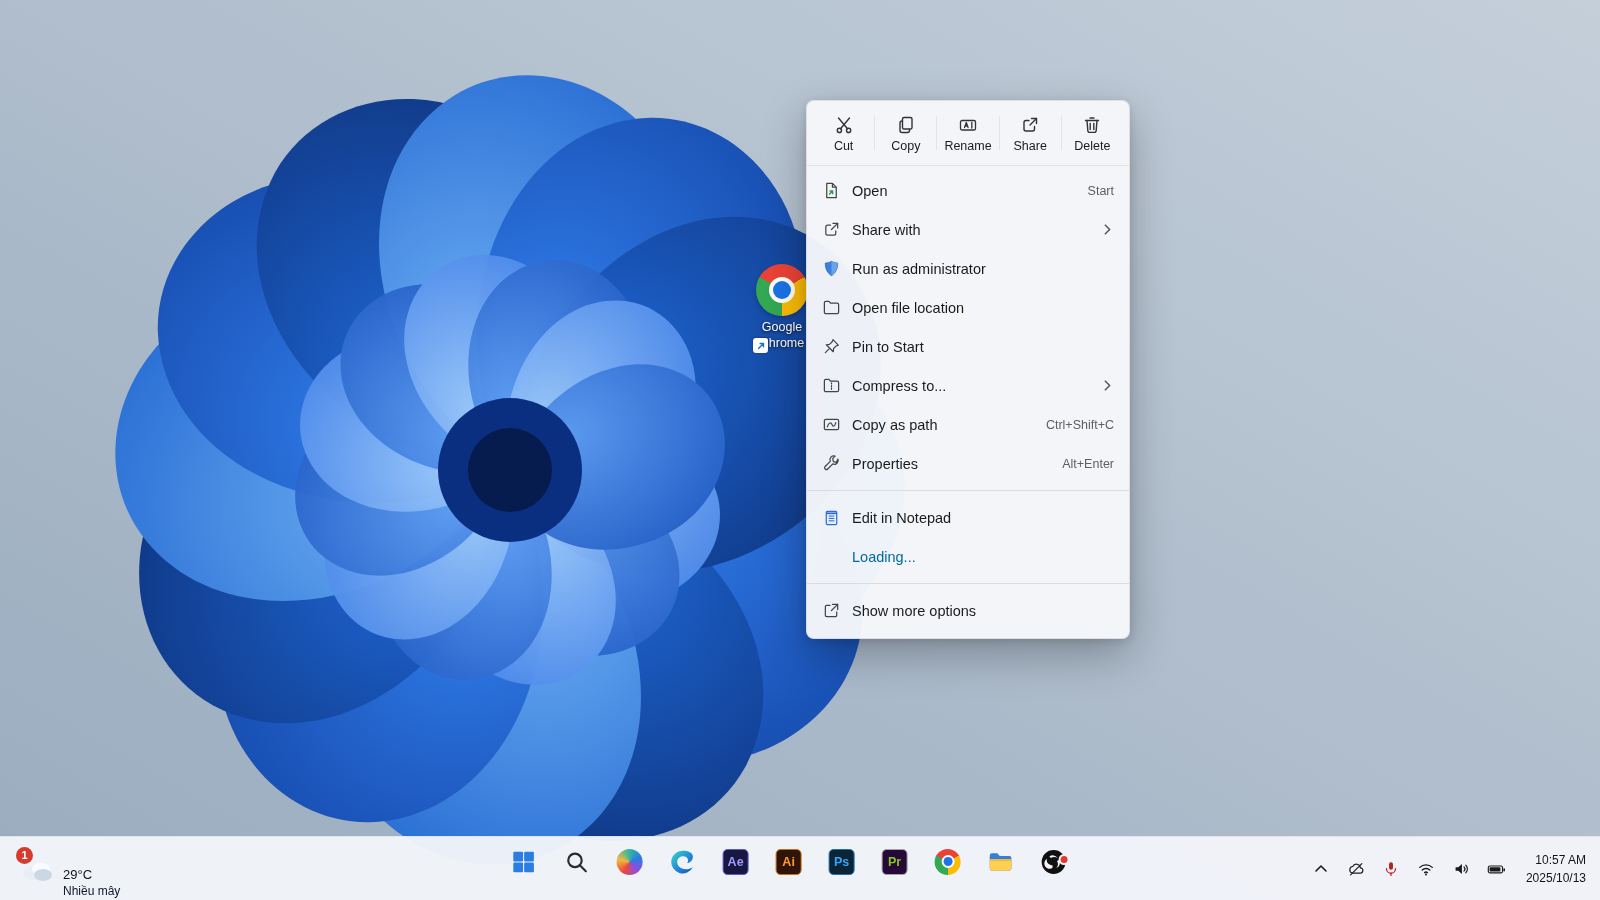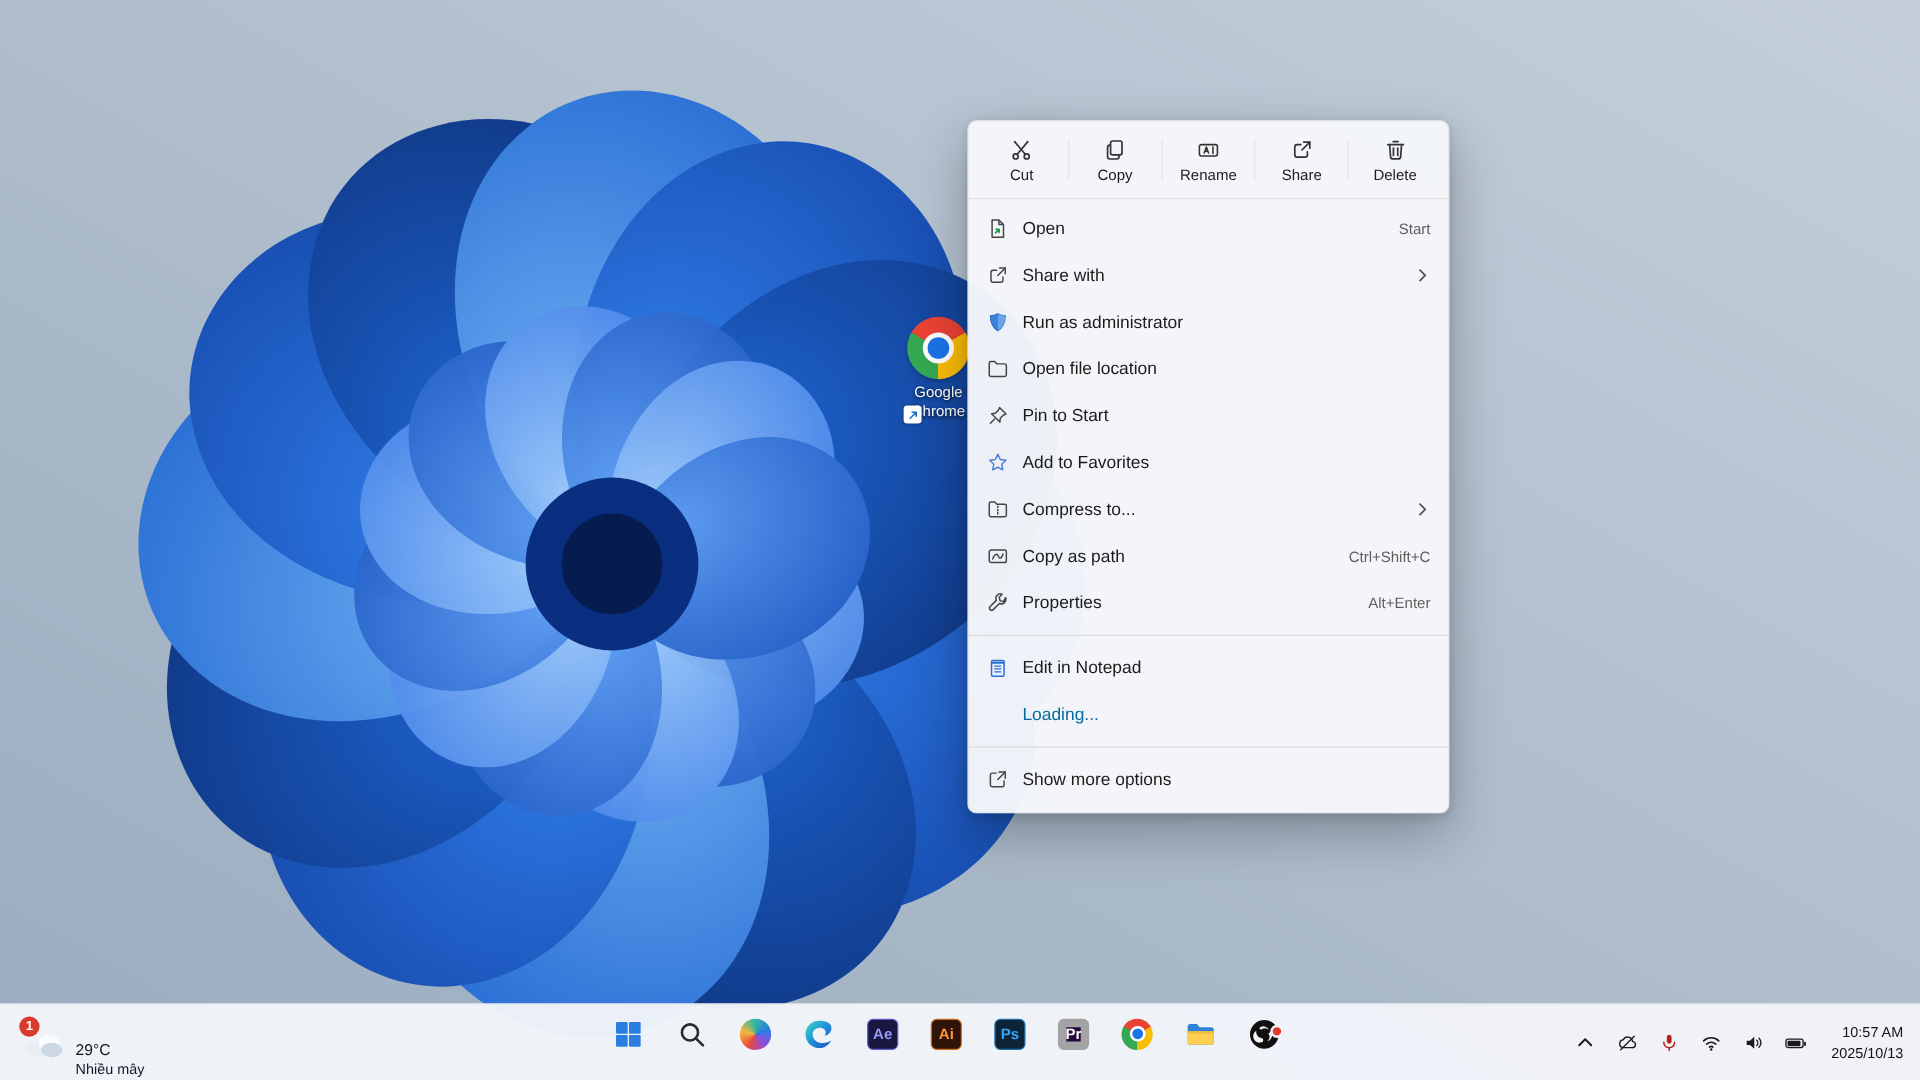--- a/index.html
+++ b/index.html
@@ -30,21 +30,21 @@
     background:#fff; border-radius:3px; box-shadow:0 0 2px rgba(0,0,0,.4);
     display:flex; align-items:center; justify-content:center; z-index:3;
   }
   .icon-label {
     margin-top:4px; color:#fff; font-size:12.5px; line-height:1.25;
     text-shadow:0 1px 3px rgba(0,0,0,.85);
   }
 
   
   .context-menu {
-    position:absolute; left:806px; top:100px; width:402px; z-index:5;
+    position:absolute; left:806px; top:100px; width:324px; z-index:5;
     background:rgba(245,247,250,.97);
     border:1px solid rgba(0,0,0,.09); border-radius:8px;
     box-shadow:0 16px 44px rgba(0,0,0,.28), 0 2px 8px rgba(0,0,0,.12);
     padding-bottom:3px;
   }
   .cm-toolbar { display:flex; align-items:stretch; padding:4px 6px; border-bottom:1px solid #e2e2e2; }
   .tb-btn {
     flex:1; display:flex; flex-direction:column; align-items:center; gap:4px;
     padding:10px 0 8px; background:none; border:none; font:inherit;
     font-size:12.5px; color:#1b1b1b; border-radius:5px; cursor:default;
@@ -97,21 +97,21 @@
     background: conic-gradient(from 210deg, #e8483f, #f5b63f, #35b89b, #2a7de1, #8e4ee0, #e8483f);
   }
   .adobe {
     width:26px; height:26px; border-radius:5px;
     display:flex; align-items:center; justify-content:center;
     font-weight:bold; font-size:12.5px; letter-spacing:0;
   }
   .adobe-ae { background:#17173f; color:#9b9bff; border:1px solid #5a5ad0; }
   .adobe-ai { background:#30140a; color:#ff9a2e; border:1px solid #c96d12; }
   .adobe-ps { background:#0d2436; color:#31a8ff; border:1px solid #1d6fb0; }
-  .adobe-pr { background:#26083a; color:#ffffff; border:7px solid #a3a3a3; }
+  .adobe-pr { background:#26083a; color:#84cc16; border:1px solid #a3a3a3; }
   .chrome-mini {
     position:relative; width:26px; height:26px; border-radius:50%;
     background: conic-gradient(from -60deg, #ea4335 0 120deg, #fbbc05 0 240deg, #34a853 0 360deg);
   }
   .chrome-mini::before { content:""; position:absolute; inset:6.5px; border-radius:50%; background:#fff; }
   .chrome-mini::after  { content:""; position:absolute; inset:8.5px; border-radius:50%; background:#1a73e8; }
   .notif-dot {
     position:absolute; top:5px; right:4px; width:11px; height:11px;
     border-radius:50%; background:#e03a2f; border:2px solid rgba(242,244,249,1);
   }
@@ -331,28 +331,20 @@
         <svg viewBox="0 0 20 20">
             <g fill="none" stroke="#444" stroke-width="1.3" stroke-linecap="round" stroke-linejoin="round">
               <path d="M11.5 2.8l5.7 5.7-2.2.8-2.8 2.8-.4 3.4-7.3-7.3 3.4-.4 2.8-2.8z"></path>
               <line x1="7.2" y1="12.8" x2="3.5" y2="16.5"></line>
             </g>
           </svg>
       </span>
       <span class="mi-label">Pin to Start</span>
     </div>
 
-    <div class="menu-item">
-      <span class="mi-ico">
-        <svg viewBox="0 0 20 20">
-            <path d="M10 2.8l2.2 4.5 4.9.7-3.6 3.5.9 4.9L10 14.1 5.6 16.4l.9-4.9-3.6-3.5 4.9-.7z" fill="none" stroke="#4a7fd6" stroke-width="1.3" stroke-linejoin="round"></path>
-          </svg>
-      </span>
-      <span class="mi-label">Add to Favorites</span>
-    </div>
 
     <div class="menu-item">
       <span class="mi-ico">
         <svg viewBox="0 0 20 20">
             <g fill="none" stroke="#444" stroke-width="1.3" stroke-linejoin="round">
               <path d="M2.5 5A1.5 1.5 0 0 1 4 3.5h3.2l2 2H16A1.5 1.5 0 0 1 17.5 7v8a1.5 1.5 0 0 1-1.5 1.5H4A1.5 1.5 0 0 1 2.5 15z"></path>
               <path d="M10 7.2v1.2M10 10v1.2M10 12.8v1.2" stroke-linecap="round"></path>
             </g>
           </svg>
       </span>

